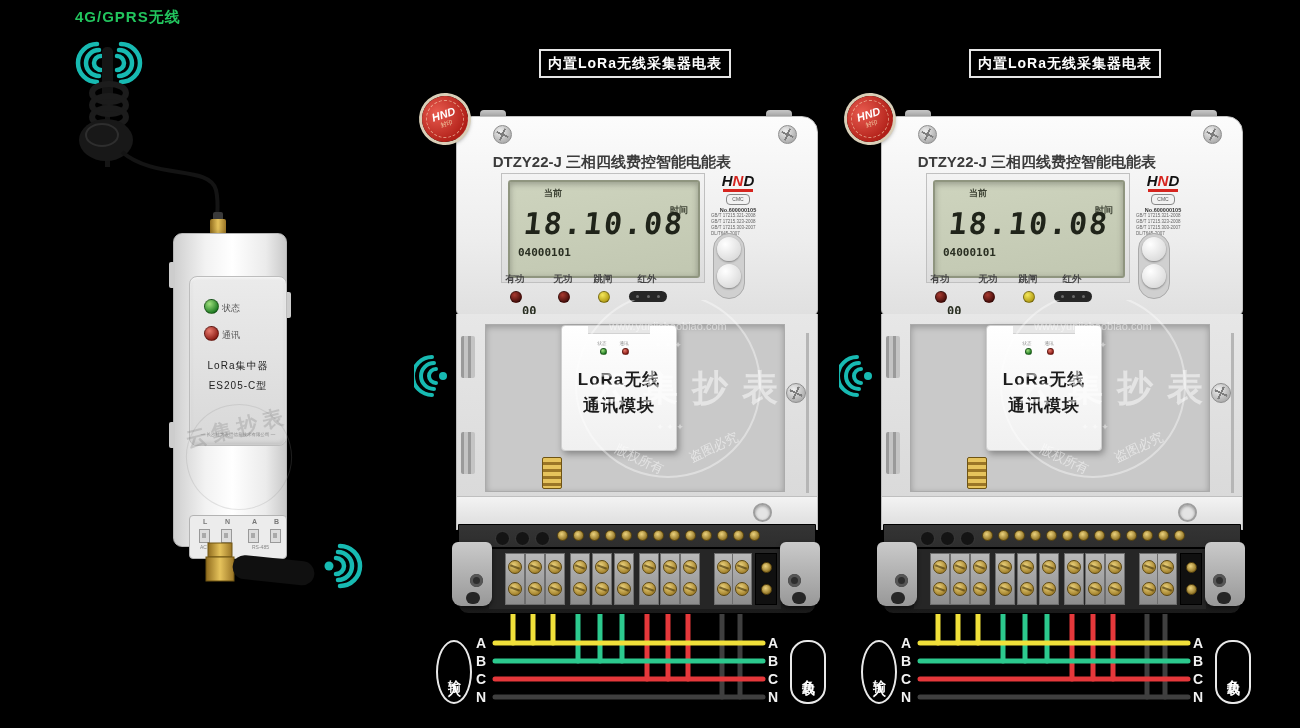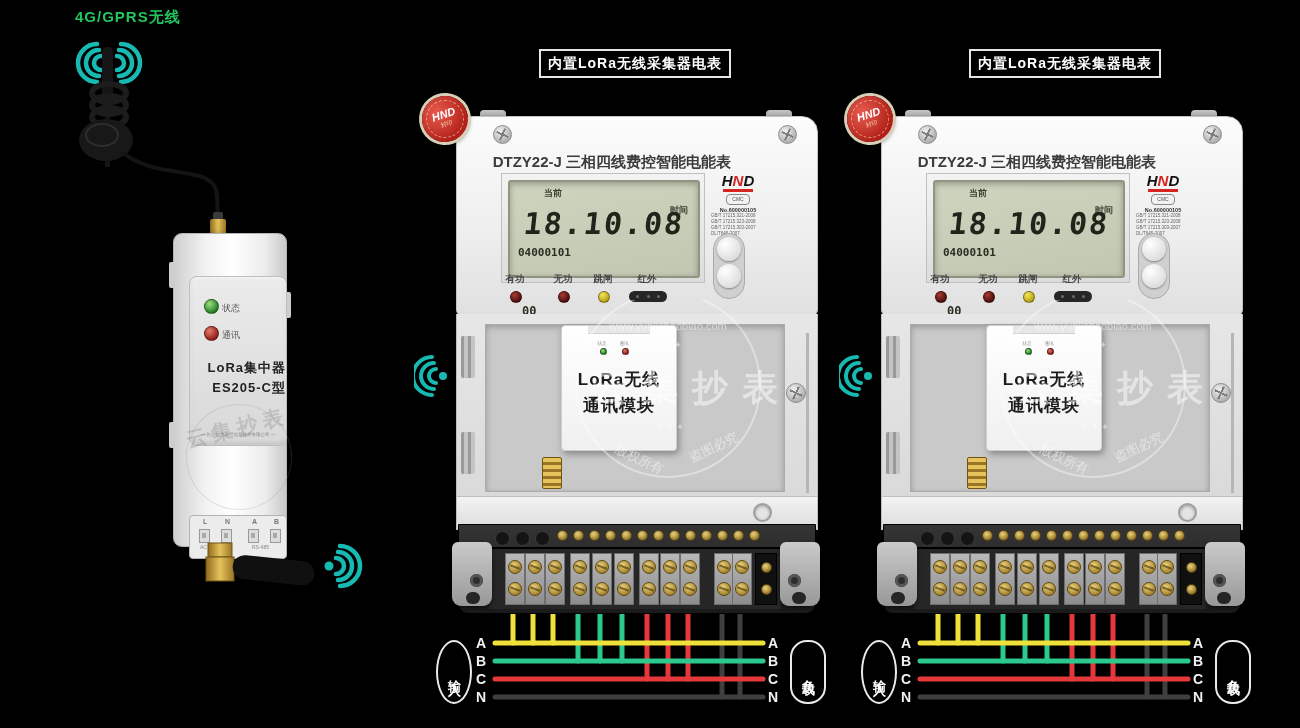--- a/index.html
+++ b/index.html
@@ -21,21 +21,21 @@
   .conc-sma{position:absolute;left:44px;top:9px;width:16px;height:16px;background:linear-gradient(90deg,#8f6b1d,#e6c35c,#9a7526);border-radius:2px;}
   .conc-body{position:absolute;left:7px;top:23px;width:112px;height:312px;border:1px solid #b5b5b5;border-radius:9px;
              background:linear-gradient(90deg,#cfcfcf,#f2f2f2 28%,#ffffff 52%,#ebebeb 82%,#c9c9c9);box-shadow:0 4px 10px rgba(0,0,0,.6);}
   .conc-notch{position:absolute;width:6px;height:26px;background:#cdcdcd;border-radius:2px;}
   .conc-panel{position:absolute;left:15px;top:42px;width:96px;height:168px;border:1px solid #bdbdbd;border-radius:8px;
               background:linear-gradient(180deg,#ebebeb,#d8d8d8);box-shadow:inset 0 1px 3px rgba(255,255,255,.8), inset 0 -2px 4px rgba(0,0,0,.12);}
   .led{border-radius:50%;border:1px solid rgba(0,0,0,.35);}
   .led-green{background:radial-gradient(circle at 35% 30%,#9fe07d,#1d7a22 75%);}
   .led-red{background:radial-gradient(circle at 35% 30%,#e87a6d,#8c1c15 75%);}
   .led-lbl{position:absolute;font-size:9px;color:#555;}
-  .conc-name{position:absolute;left:0;width:100%;text-align:right;font-size:13px;font-weight:bold;color:#222;letter-spacing:1px;}
+  .conc-name{position:absolute;left:0;width:100%;text-align:center;font-size:10px;font-weight:normal;color:#222;letter-spacing:1px;}
   .conc-co{position:absolute;left:0;top:155px;width:100%;text-align:center;font-size:4.5px;color:#8a8a8a;}
   .conc-term{position:absolute;left:15px;top:281px;width:96px;height:42px;border:1px solid #b3b3b3;border-radius:4px;background:#ececec;}
   .ct-lbl{position:absolute;top:2px;font-size:7px;color:#777;font-weight:bold;}
   .ct-sq{position:absolute;top:13px;width:9px;height:12px;border:1px solid #999;background:#ddd;}
   .ct-sq::after{content:"";position:absolute;left:2px;top:3px;width:4px;height:5px;background:#aaa;}
   .ct-cap{position:absolute;top:28px;font-size:5px;color:#888;}
   .wm-conc{position:absolute;left:6px;top:180px;width:114px;text-align:center;font-size:21px;font-weight:bold;
            color:rgba(130,130,130,.30);letter-spacing:5px;transform:rotate(-14deg);white-space:nowrap;}
   .wm-conc-ring{position:absolute;left:12px;top:170px;width:104px;height:104px;border:1px solid rgba(140,140,140,.22);border-radius:50%;transform:rotate(-14deg);}
 

